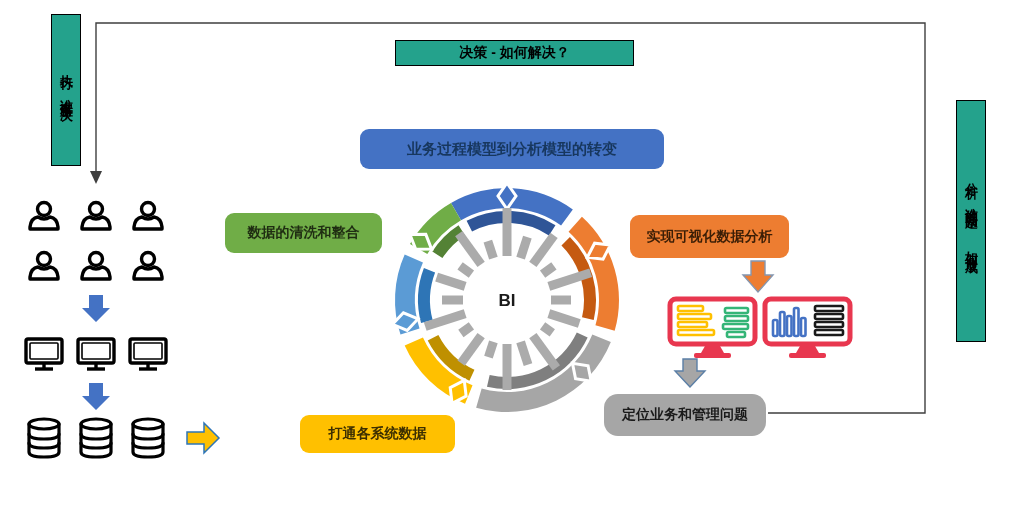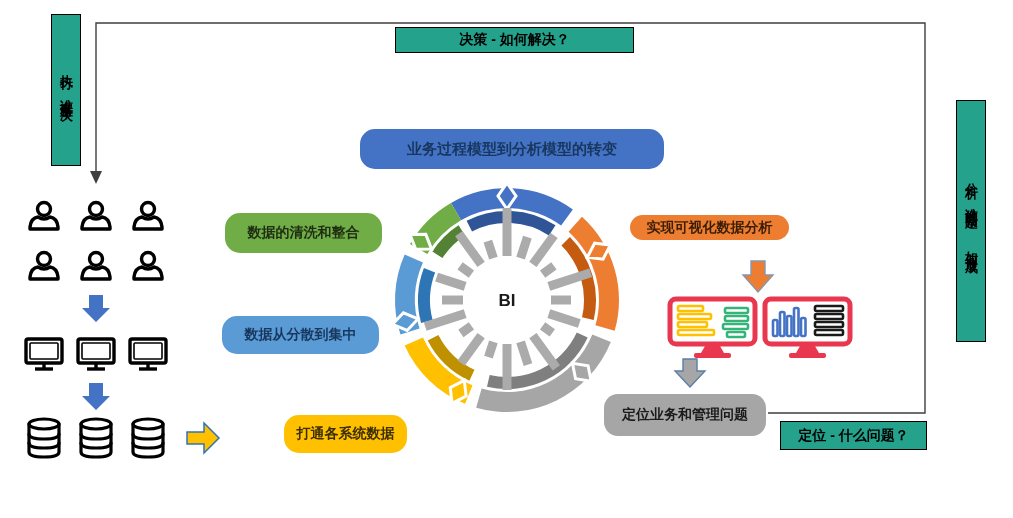--- a/index.html
+++ b/index.html
@@ -11,21 +11,21 @@
   
   .teal-box {
     background:#24A28C; border:1.6px solid #000; color:#000;
     font-weight:bold; display:flex; align-items:center; justify-content:center;
   }
   .v-rail { flex-direction:column; gap:16px; padding:10px 0; }
   .v-text { writing-mode:vertical-rl; text-orientation:upright; letter-spacing:3px; font-size:13px; font-weight:bold; color:#000; }
 
   
   .soft-box {
-    border-radius:15px; font-weight:bold; font-size:14px;
+    border-radius:9px; font-weight:bold; font-size:14px;
     display:flex; align-items:center; justify-content:center; text-align:center;
   }
   .box-blue   { background:#4472C4; color:#17375E; }
   .box-green  { background:#70AD47; color:#1F2D12;justify-content:center; }
   .box-lblue  { background:#5B9BD5; color:#17375E; }
   .box-yellow { background:#FFC000; color:#3D2F00; }
   .box-orange { background:#ED7D31; color:#3B1E06; }
   .box-gray   { background:#A6A6A6; color:#1A1A1A; border-radius:14px;text-align:center; }
 
   .footer-sentence { font-size:16.5px; color:#111; white-space:nowrap; }
@@ -42,21 +42,21 @@
 
   <svg class="abs" style="left:0;top:0" width="1013" height="518">
     <polyline points="768,413 925,413 925,23 96,23 96,172" fill="none" stroke="#3F3F3F" stroke-width="1.4"></polyline>
     <polygon points="90,171 102,171 96,184" fill="#3F3F3F"></polygon>
   </svg>
 
   <div class="abs teal-box" style="left:51px;top:14px;width:30px;height:152px">
     <span class="v-text">执行-谁来解决？</span>
   </div>
 
-  <div class="abs teal-box" style="left:395px;top:27px;width:239px;height:26px;font-size:14px">
+  <div class="abs teal-box" style="left:395px;top:40px;width:239px;height:26px;font-size:14px">
     <span>决策 - 如何解决？</span>
   </div>
 
   <div class="abs teal-box v-rail" style="left:956px;top:100px;width:30px;height:242px">
     <span class="v-text">分析-谁的问题？</span>
     <span class="v-text">如何造成？</span>
   </div>
 
   <div class="abs soft-box box-blue" style="left:360px;top:129px;width:304px;height:40px;font-size:15px">
     <span>业务过程模型到分析模型的转变</span>
@@ -101,35 +101,29 @@
       <line x1="94.40325224750231" y1="104.13744889913119" x2="83.07701432625305" y2="95.90845536703657" stroke="#ABABAB" stroke-width="9"></line>
       <line x1="104.13744889913117" y1="94.40325224750231" x2="81.80160931201718" y2="63.66060646125432" stroke="#ABABAB" stroke-width="9"></line>
       <line x1="116.40325224750231" y1="88.15351328301324" x2="110.84094634875325" y2="71.03449598970047" stroke="#ABABAB" stroke-width="9"></line>
       <circle cx="130" cy="130" r="40" fill="#fff"></circle>
       <text x="130" y="136" text-anchor="middle" font-size="17" font-weight="bold" fill="#1A1A1A" font-family="&quot;Liberation Sans&quot;,&quot;DejaVu Sans&quot;,sans-serif">BI</text>
     </svg>
 
   <div class="abs soft-box box-green" style="left:225px;top:213px;width:157px;height:40px">
     <span>数据的清洗和整合</span>
   </div>
-  <div class="abs soft-box box-lblue" style="left:222px;top:316px;width:157px;height:38px">
-    <span>数据从分散到集中</span>
-  </div>
-  <div class="abs soft-box box-yellow" style="left:284px;top:415px;width:123px;height:38px">
+  <div class="abs soft-box box-yellow" style="left:300px;top:415px;width:155px;height:38px">
     <span>打通各系统数据</span>
   </div>
 
-  <div class="abs soft-box box-orange" style="left:630px;top:215px;width:159px;height:25px">
+  <div class="abs soft-box box-orange" style="left:630px;top:215px;width:159px;height:43px">
     <span>实现可视化数据分析</span>
   </div>
   <div class="abs soft-box box-gray" style="left:604px;top:394px;width:162px;height:42px">
     <span>定位业务和管理问题</span>
-  </div>
-  <div class="abs teal-box" style="left:780px;top:421px;width:147px;height:29px;font-size:14px">
-    <span>定位 - 什么问题？</span>
   </div>
 
   <svg class="abs" style="left:740px;top:260px" width="36" height="34">
     <polygon points="11,1 25,1 25,15 33,15 18,32 3,15 11,15" fill="#ED7D31" stroke="#8496B0" stroke-width="1.4"></polygon>
   </svg>
 
   <svg class="abs" style="left:665px;top:296px" width="95" height="64">
     <rect x="5" y="3" width="85" height="45" rx="6" fill="#fff" stroke="#E8374F" stroke-width="5"></rect>
     <path d="M40 50 L55 50 L59 57 L36 57 Z" fill="#E8374F"></path>
     <rect x="29" y="57" width="37" height="5" rx="2" fill="#E8374F"></rect>

